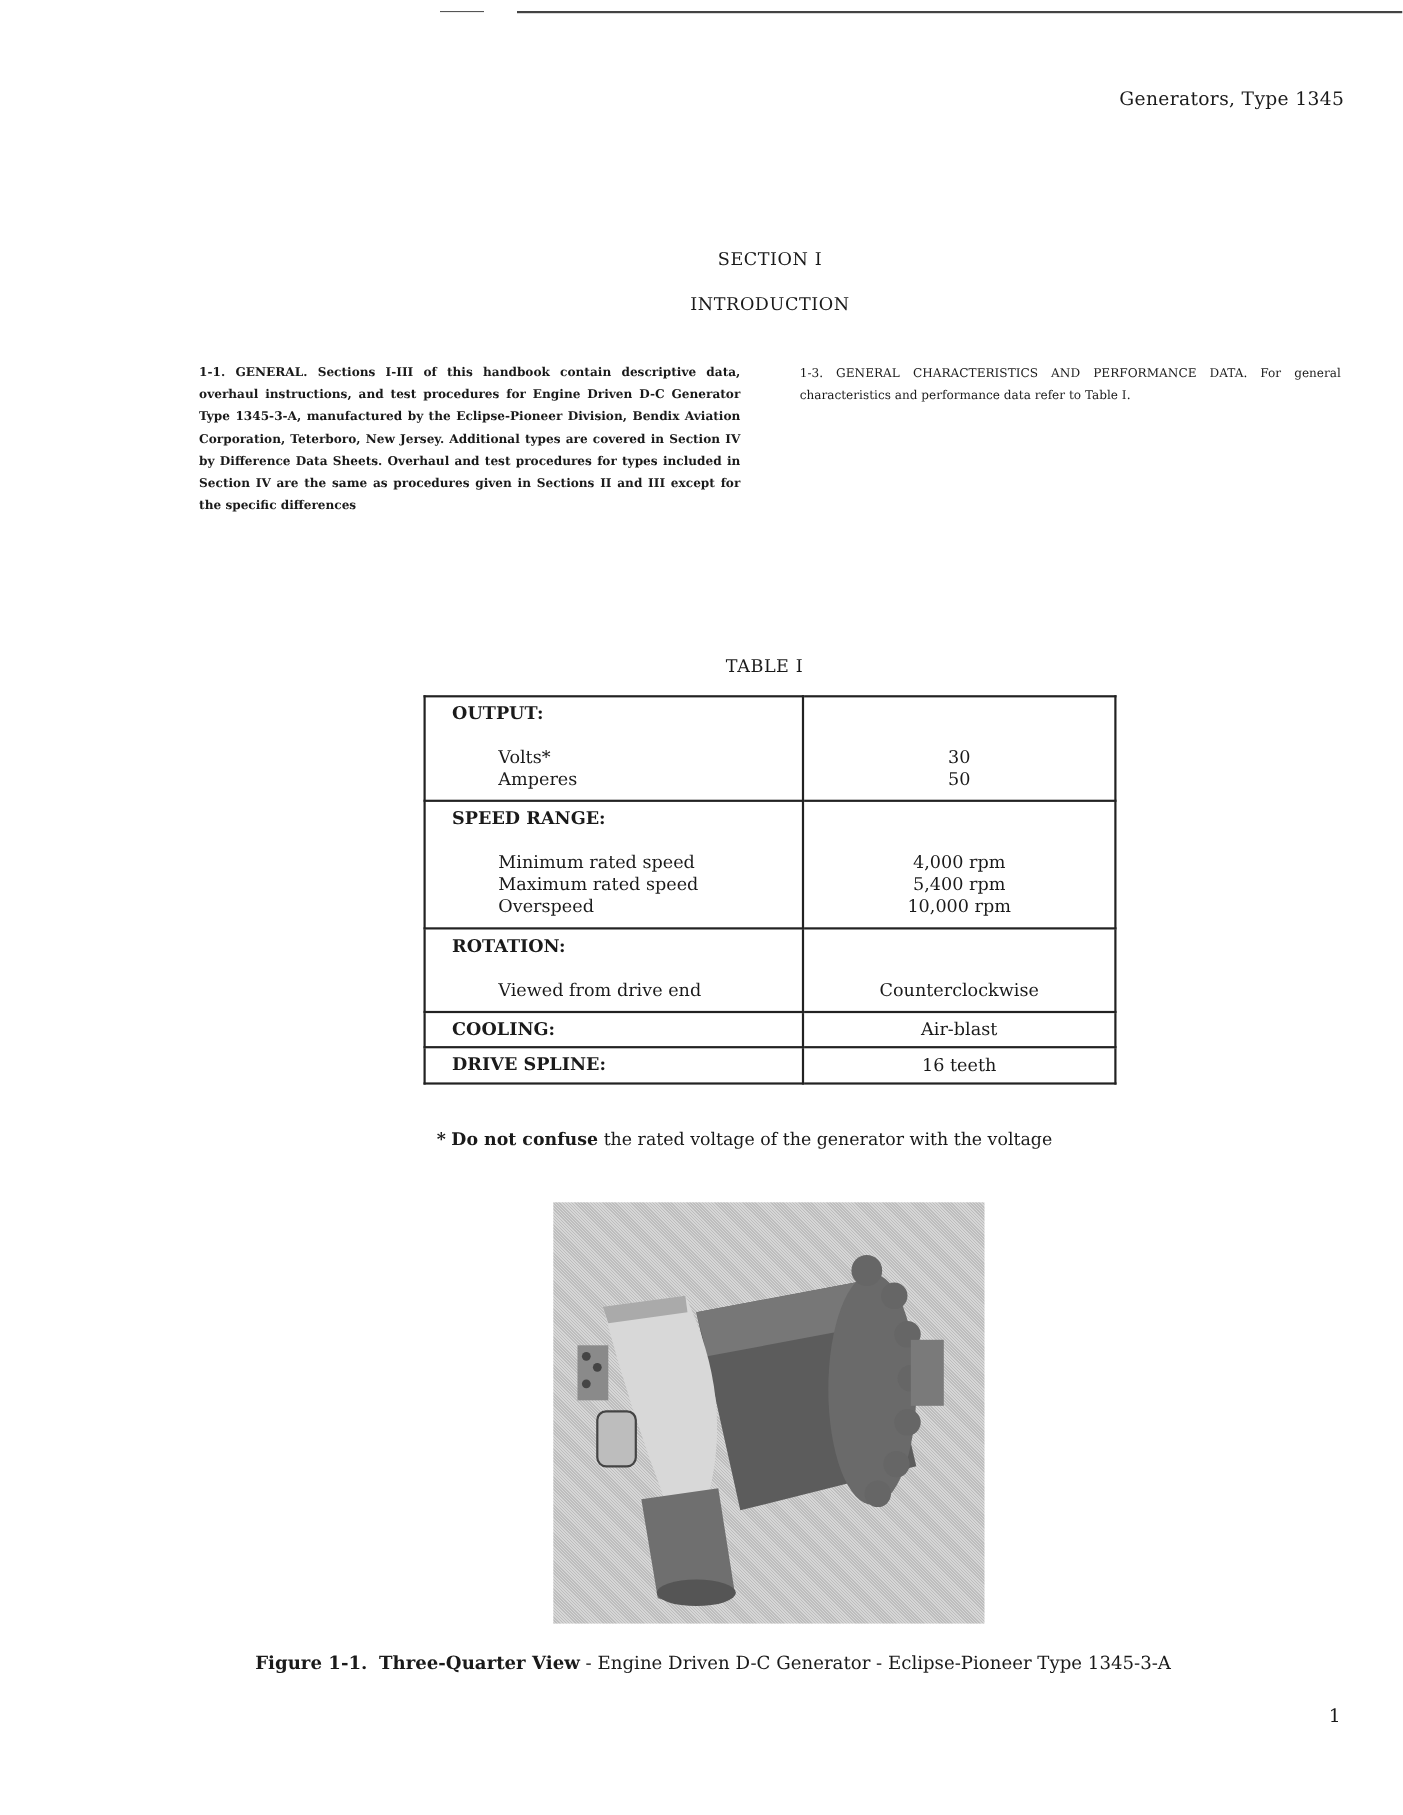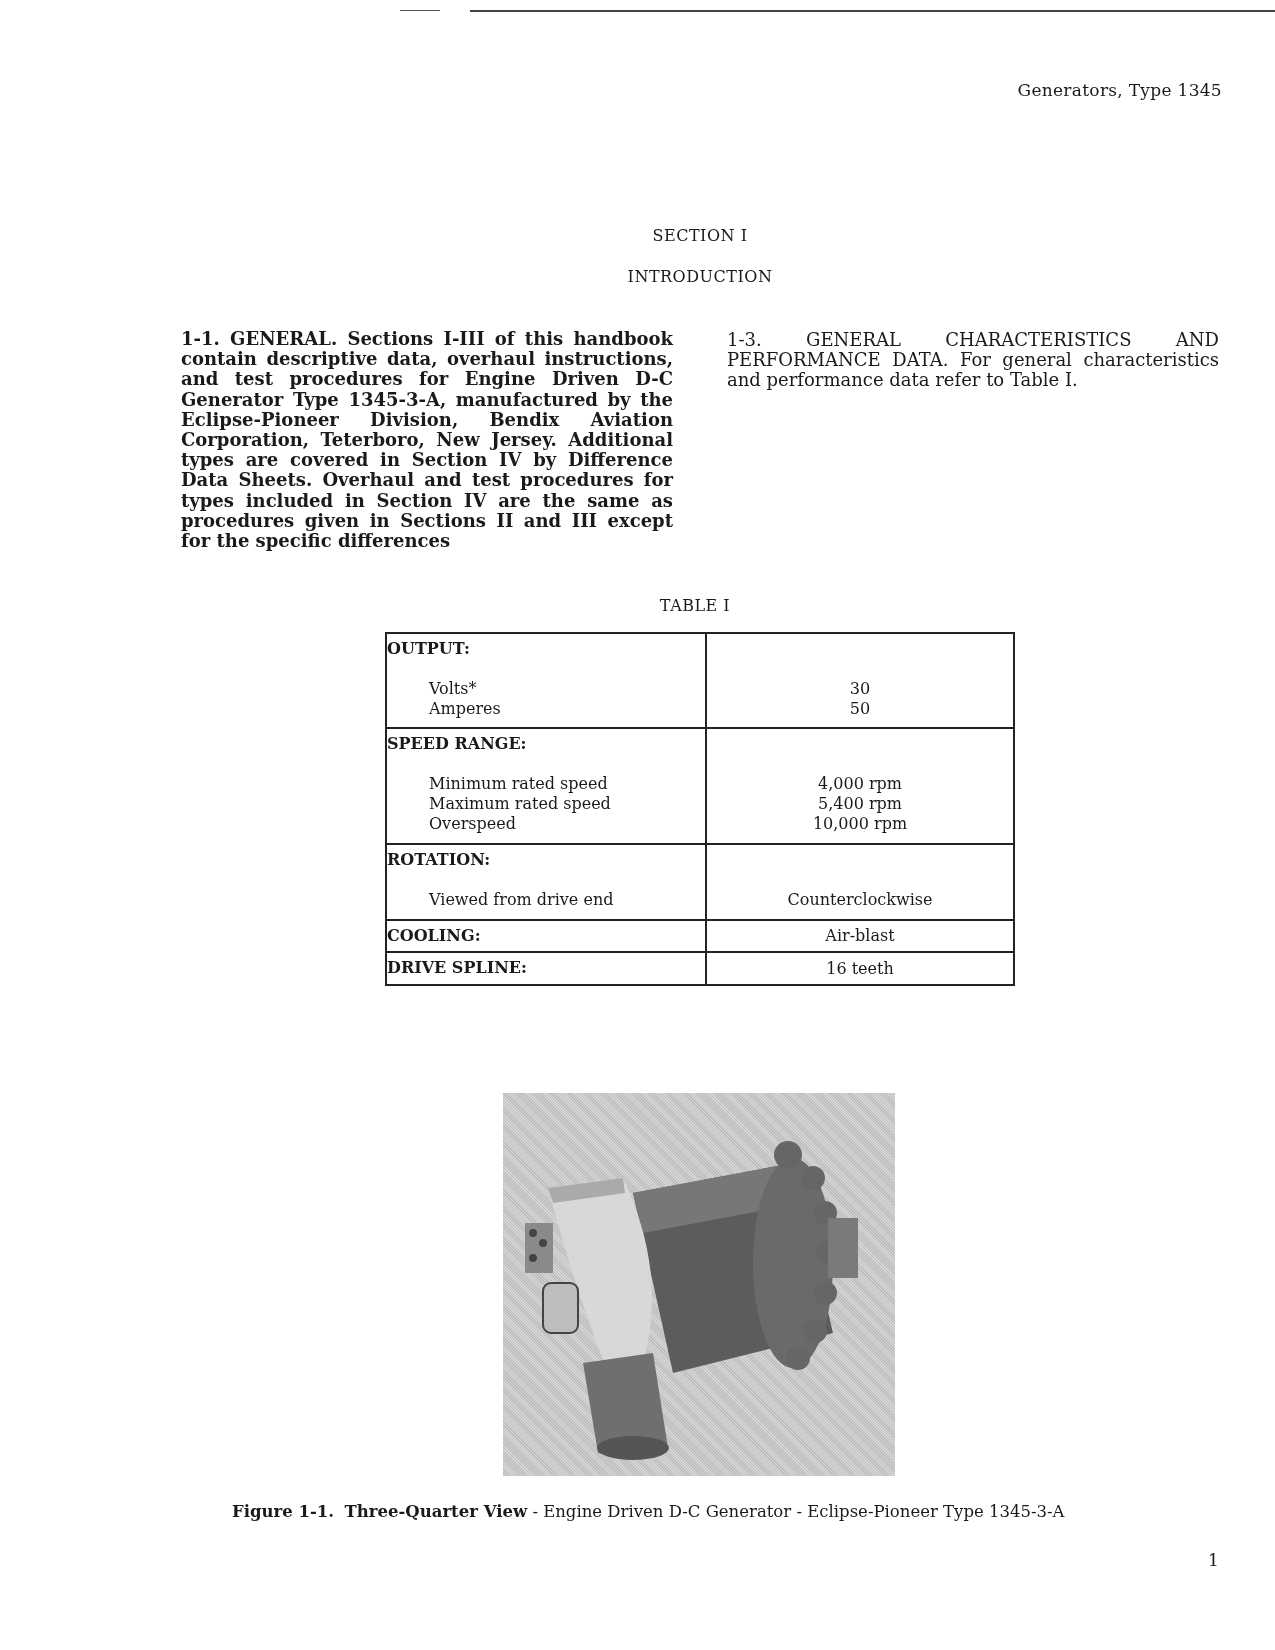--- a/index.html
+++ b/index.html
@@ -4,29 +4,29 @@
 <style>
   html, body { margin: 0; padding: 0; background: #ffffff; }
   body { width: 1275px; height: 1650px; position: relative; overflow: hidden;
          font-family: "DejaVu Serif", serif; color: #1a1a1a; }
   .abs { position: absolute; }
   .topline { left: 470px; top: 10px; width: 805px; height: 2px; background: #222; opacity: .85; }
   .topline2 { left: 400px; top: 10px; width: 40px; height: 1px; background: #555; }
   .running-head { right: 53px; top: 80px; font-size: 17px; letter-spacing: .3px; }
   .section-title { left: 0; width: 1400px; top: 226px; text-align: center; font-size: 16px; letter-spacing: .5px; }
   .intro-title { left: 0; width: 1400px; top: 267px; text-align: center; font-size: 16px; letter-spacing: .5px; }
-  .col { font-size: 18px; line-height: 20.2px; text-align: justify; }
+  .col { font-size: 11px; line-height: 20.2px; text-align: justify; }
   .col-left { left: 181px; top: 329px; width: 492px; font-weight: bold; }
   .col-right { left: 727px; top: 330px; width: 492px; }
   .col p { margin: 0 0 16px 0; }
   .table-title { left: 0; width: 1390px; top: 596px; text-align: center; font-size: 16px; letter-spacing: .5px; }
   table.spec { position: absolute; left: 385px; top: 632px; width: 630px; border-collapse: collapse;
                font-size: 16px; }
   table.spec td { border: 2px solid #222; vertical-align: top; padding: 0; }
-  table.spec td.l { width: 318px; }
+  table.spec td.l { width: 318px; padding-left: 24px; }
   table.spec td.r { text-align: center; }
   .grp-head { font-weight: bold; height: 24px; padding-top: 5px; }
   .sub { padding-left: 42px; line-height: 20px; }
   .spacer { height: 16px; }
   .footnote { left: 397px; top: 1026px; font-size: 15.8px; line-height: 20.5px; }
   .footnote b { font-weight: bold; }
   .photo { left: 503px; top: 1093px; width: 392px; height: 383px;
            background: repeating-linear-gradient(45deg, #bdbdbd 0 1px, #d6d6d6 1px 2px); overflow: hidden; }
   .caption { left: 232px; top: 1502px; font-size: 16.5px; white-space: nowrap; }
   .caption b { font-weight: bold; }
@@ -113,20 +113,25 @@
       <div class="grp-head" style="height:26px">DRIVE SPLINE:</div>
     </td>
     <td class="r">
       <div style="padding-top:6px">16 teeth</div>
     </td>
   </tr>
 </tbody>
   </table>
 
 <div class="abs footnote">
+  <div>
+    <b>*</b>
+    <b>Do not confuse</b>
+    <span>the rated voltage of the generator with the voltage</span>
+  </div>
 </div>
 
 <div class="abs photo">
   <svg width="392" height="383" viewBox="0 0 392 383">
 
     <path d="M130 100 L290 70 L330 240 L170 280 Z" fill="#5c5c5c"></path>
     <path d="M130 100 L290 70 L300 110 L140 140 Z" fill="#777"></path>
 
     <ellipse cx="290" cy="170" rx="40" ry="105" fill="#6a6a6a"></ellipse>
     <circle cx="285" cy="62" r="14" fill="#666"></circle>

